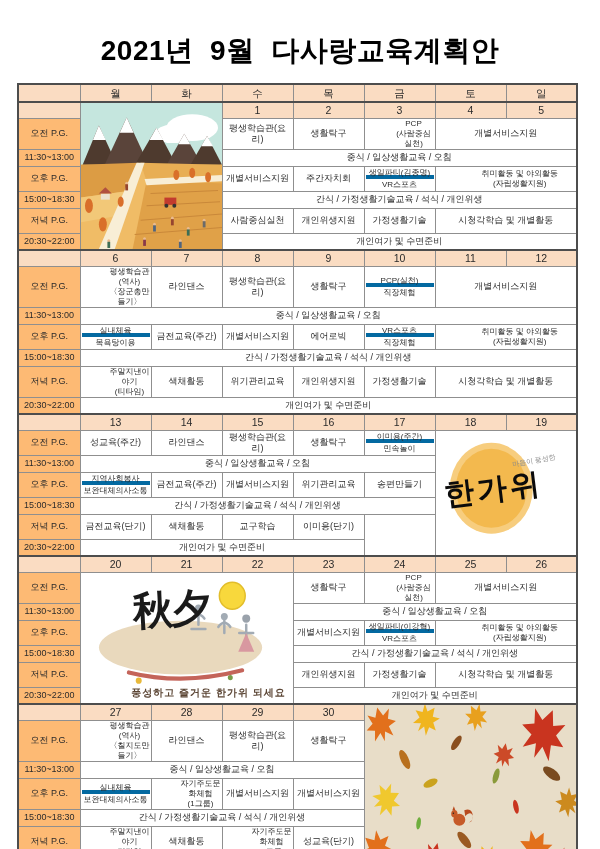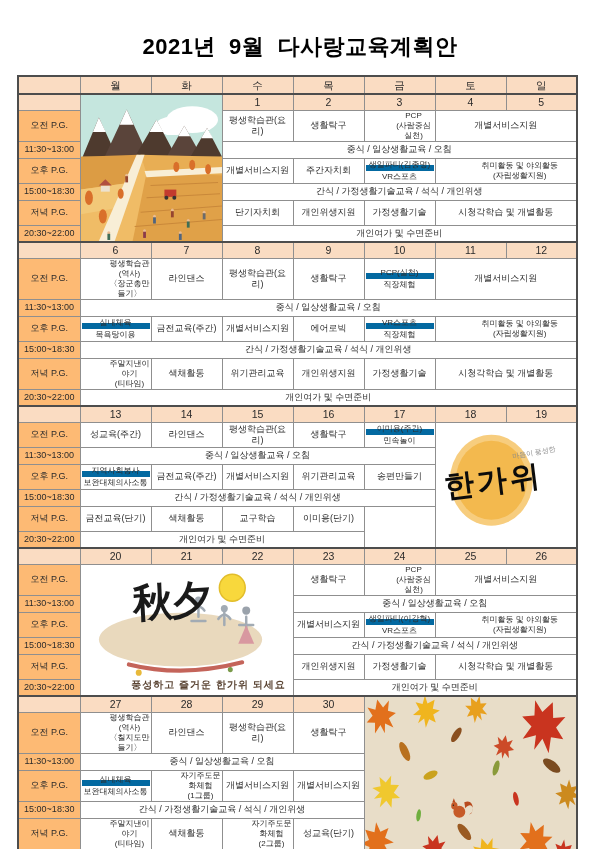--- a/index.html
+++ b/index.html
@@ -2,41 +2,41 @@
 <html><head>
 <meta charset="utf-8">
 <style>
   * { margin:0; padding:0; box-sizing:border-box; }
   html,body { background:#fff; }
   body {
     width:600px; height:849px; overflow:hidden; position:relative;
     font-family:"Liberation Sans","DejaVu Sans",sans-serif; color:#262626;
   }
   .title {
-    margin-top:32px; text-align:center; font-size:22px; font-weight:bold;
+    margin-top:32px; text-align:center; font-size:28px; font-weight:bold;
     color:#000; letter-spacing:.5px; white-space:pre;
   }
   table.cal {
     border-collapse:collapse; table-layout:fixed;
     margin:13px 0 0 17px; width:559px;
     border:2px solid #4d4d4d;
   }
   table.cal td {
     border:1px solid #8f8f8f; text-align:center; vertical-align:middle;
     font-size:9px; line-height:1.2; color:#2b2b2b; padding:0 1px; overflow:hidden;
   }
   td.lbl { font-size:10px; border-right:2px solid #4d4d4d; background:#fdba74; }
   tr.r-head td, tr.r-date td { background:#fadcc2; }
   tr.r-head td { height:18px; font-size:10.5px; }
   tr.r-date td { height:16px; font-size:10.5px; border-top:2px solid #4d4d4d; }
   tr.r-tall td { height:25px; }
   tr.r-short td { height:17px; }
   td .ln { font-size:8px; line-height:10px;margin-left:28px; }
   td.split .sp { font-size:8px; line-height:12px; height:12px; }
-  td.split .sp:first-child { border-bottom:6px solid #0369a1; }
+  td.split .sp:first-child { border-bottom:4px solid #0369a1; }
   td.imgc { position:relative; padding:0; }
   .imgwrap { position:absolute; inset:0; overflow:hidden; }
   .imgwrap svg { width:100%; height:100%; display:block; }
   .ovl { position:absolute; z-index:2; white-space:nowrap; }
   .hg-small { left:76px; top:26px; font-size:7px; color:#8a8a8a; transform:rotate(-10deg); }
   .hg-big {
     left:8px; top:40px; font-size:30px; font-weight:bold; color:#0b0b0b;
     font-family:"DejaVu Serif","Liberation Serif",serif; transform:rotate(-7deg); letter-spacing:3px;
   }
   .cs-hanja {
@@ -173,21 +173,21 @@
           <div class="ln">취미활동 및 야외활동</div>
           <div class="ln">(자립생활지원)</div>
         </td>
       </tr>
       <tr class="r-short">
         <td class="lbl">15:00~18:30</td>
         <td colspan="5">간식 / 가정생활기술교육 / 석식 / 개인위생</td>
       </tr>
       <tr class="r-tall">
         <td class="lbl">저녁 P.G.</td>
-        <td>단기자치회</td>
+        <td>사람중심실천</td>
         <td>개인위생지원</td>
         <td>가정생활기술</td>
         <td colspan="2">시청각학습 및 개별활동</td>
       </tr>
       <tr class="r-short">
         <td class="lbl">20:30~22:00</td>
         <td colspan="5">개인여가 및 수면준비</td>
       </tr>
       <tr class="r-date">
         <td class="lbl"></td>

